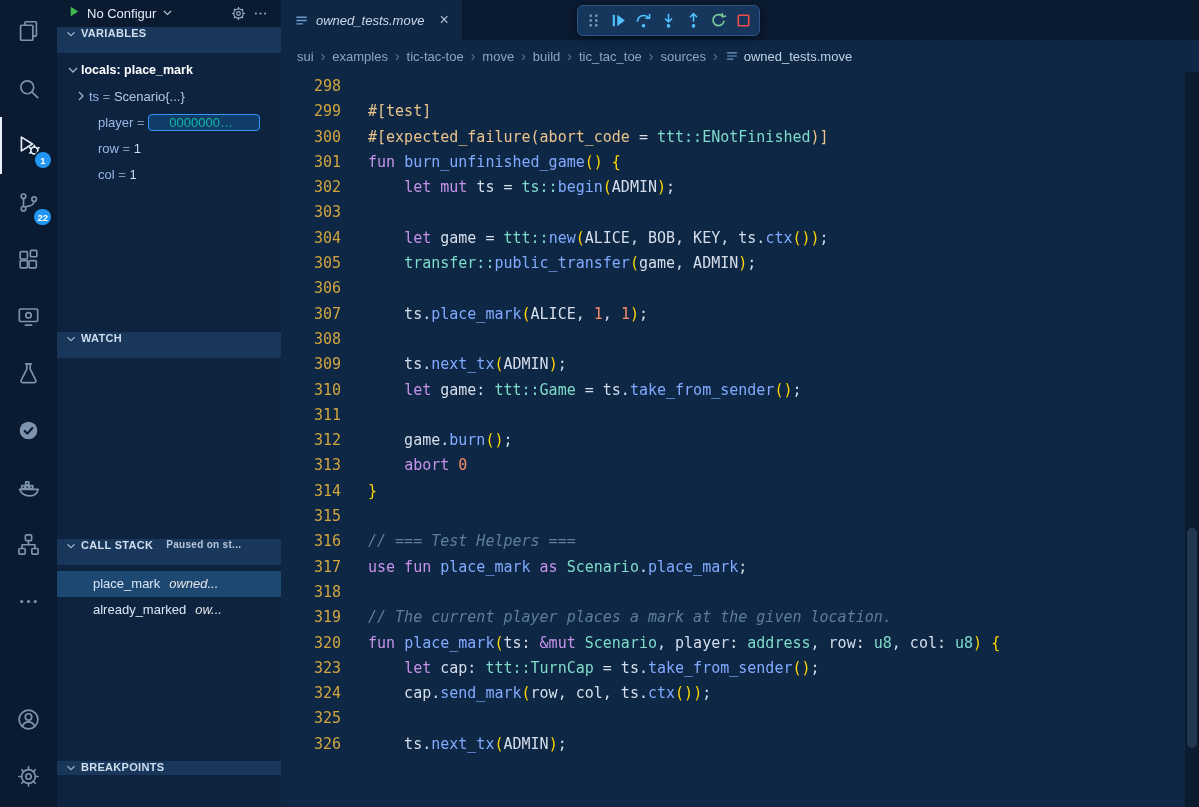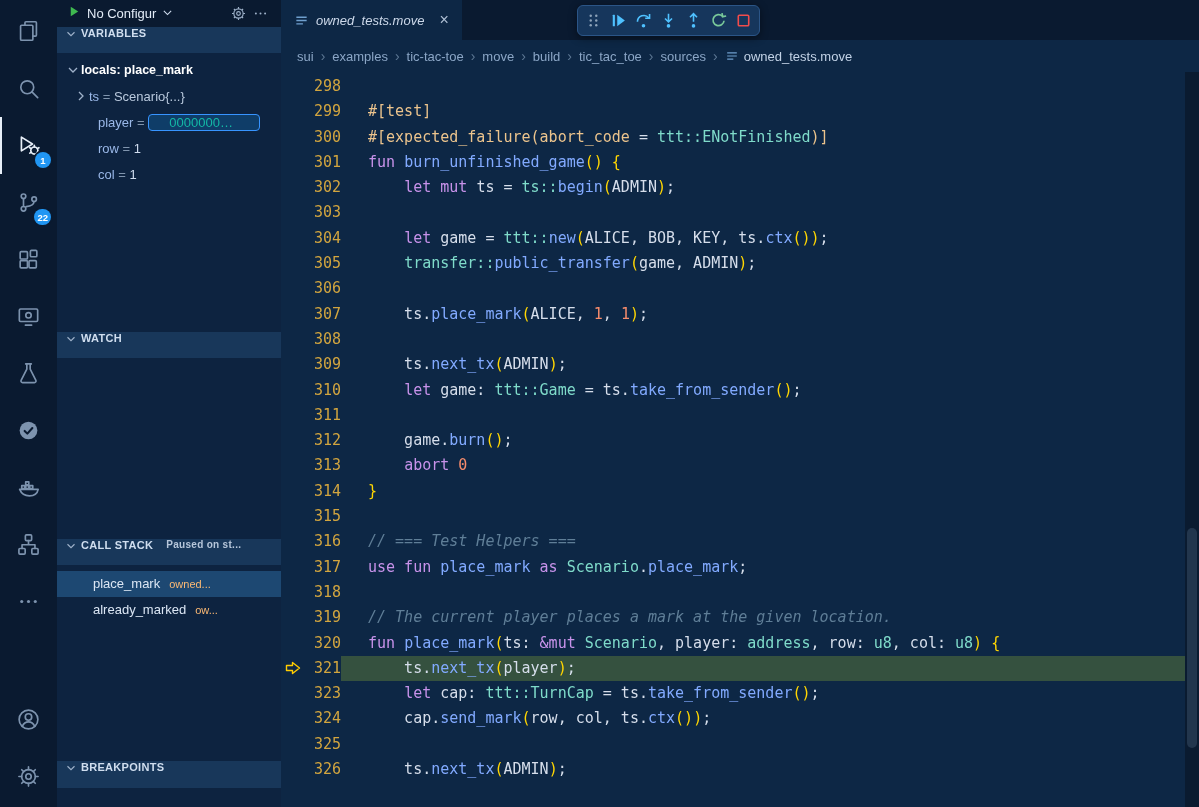--- a/index.html
+++ b/index.html
@@ -25,36 +25,36 @@
   .tb-icon{width:22px;height:22px;display:flex;align-items:center;justify-content:center;color:#9fb2ca;cursor:pointer;}
   .tb-icon svg{width:17px;height:17px;}
   .tb-icon.first-right{margin-left:auto;}
   .sb-sec-header{height:26px;flex:none;background:var(--header-bg,#18375a);display:flex;gap:3px;padding:0 7px;
                  font-size:11px;font-weight:bold;letter-spacing:.3px;color:#d0deef;cursor:pointer;}
   .sb-sec-header .chev{width:14px;height:14px;}
   .cs-status{margin-left:10px;font-size:10px;font-weight:bold;color:#b6c6da;white-space:nowrap;overflow:hidden;}
   .vars-body{height:279px;flex:none;padding-top:4px;overflow:hidden;}
   .watch-body{height:181px;flex:none;}
   .cs-body{height:196px;flex:none;padding-top:6px;}
-  .bp-header{height:27px;}
+  .bp-header{height:14px;}
 
   .tree-row{height:26px;display:flex;align-items:center;font-size:13px;cursor:pointer;white-space:nowrap;}
   .chev{width:16px;height:16px;color:#9fb2ca;flex:none;}
   .chev-spacer{width:17px;flex:none;}
   .scope-label{font-weight:bold;font-size:12.5px;color:#ffffff;}
   .var-name{color:#9ab8e8;}
   .var-eq{color:#8095ae;}
   .var-val{color:#cfdcee;}
   .var-val.dim{color:#b9c9dd;}
   .var-val.boxed{background:#0f3d68;border:1px solid var(--value-box-border,#3794ff);border-radius:4px;padding:0 20px;
                  max-width:112px;overflow:hidden;text-overflow:ellipsis;color:#14b8a6;}
   .cs-row{height:26px;display:flex;align-items:baseline;padding:0 8px 0 36px;font-size:13px;gap:9px;cursor:pointer;}
   .cs-row.selected{background:var(--selected-row,#1d4872);}
   .cs-fn{color:#dbe6f4;line-height:26px;}
-  .cs-file{color:#fdba74;font-size:11px;white-space:nowrap;overflow:hidden;}
+  .cs-file{color:#e5e5e5;font-size:13px;white-space:nowrap;overflow:hidden;font-style:italic;}
 
   
   .main{flex:1;min-width:0;display:flex;flex-direction:column;background:var(--editor-bg,#0d2745);}
   .tabbar{height:40px;flex:none;background:var(--chrome,#0a1a30);display:flex;position:relative;}
   .tab{height:40px;display:flex;align-items:center;gap:7px;padding:0 13px;background:var(--editor-bg,#0d2745);color:#cdd9ea;font-size:13px;cursor:pointer;}
   .tab-icon svg{width:15px;height:15px;display:block;}
   .tab-label{font-style:italic;}
   .tab-close{font-size:16px;color:#aebfd4;margin-left:8px;cursor:pointer;line-height:1;}
   .dbg-toolbar{position:absolute;left:296px;top:5px;height:31px;background:#16365c;border:1px solid #2b5587;border-radius:6px;
                display:flex;align-items:center;padding:0 3px;box-shadow:0 2px 8px rgba(0,0,0,.45);}
@@ -411,23 +411,20 @@
           <div class="code-line"><span class="bp-col"></span><span class="ln">311</span><span class="lt"></span></div>
           <div class="code-line"><span class="bp-col"></span><span class="ln">312</span><span class="lt"><span class="tk-p">    game.</span><span class="tk-f">burn</span><span class="tk-b">()</span><span class="tk-p">;</span></span></div>
           <div class="code-line"><span class="bp-col"></span><span class="ln">313</span><span class="lt"><span class="tk-p">    </span><span class="tk-k">abort </span><span class="tk-n">0</span></span></div>
           <div class="code-line"><span class="bp-col"></span><span class="ln">314</span><span class="lt"><span class="tk-b">}</span></span></div>
           <div class="code-line"><span class="bp-col"></span><span class="ln">315</span><span class="lt"></span></div>
           <div class="code-line"><span class="bp-col"></span><span class="ln">316</span><span class="lt"><span class="tk-c">// === Test Helpers ===</span></span></div>
           <div class="code-line"><span class="bp-col"></span><span class="ln">317</span><span class="lt"><span class="tk-k">use fun </span><span class="tk-f">place_mark</span><span class="tk-k"> as </span><span class="tk-m">Scenario</span><span class="tk-p">.</span><span class="tk-f">place_mark</span><span class="tk-p">;</span></span></div>
           <div class="code-line"><span class="bp-col"></span><span class="ln">318</span><span class="lt"></span></div>
           <div class="code-line"><span class="bp-col"></span><span class="ln">319</span><span class="lt"><span class="tk-c">// The current player places a mark at the given location.</span></span></div>
           <div class="code-line"><span class="bp-col"></span><span class="ln">320</span><span class="lt"><span class="tk-k">fun </span><span class="tk-f">place_mark</span><span class="tk-b">(</span><span class="tk-p">ts: </span><span class="tk-k">&amp;mut </span><span class="tk-m">Scenario</span><span class="tk-p">, player: </span><span class="tk-m">address</span><span class="tk-p">, row: </span><span class="tk-m">u8</span><span class="tk-p">, col: </span><span class="tk-m">u8</span><span class="tk-b">)</span><span class="tk-p"> </span><span class="tk-b">{</span></span></div>
-          <div class="code-line hl"><span class="bp-col"><svg viewBox="0 0 16 16">
-                <path d="M1.5 5.5h6v-3l7 5.5-7 5.5v-3h-6z" fill="none" stroke="var(--arrow-yellow,#ffcc00)" stroke-width="1.4" stroke-linejoin="round"></path>
-              </svg></span><span class="ln">321</span><span class="lt"><span class="tk-p">    ts.</span><span class="tk-f">next_tx</span><span class="tk-b">(</span><span class="tk-p">player</span><span class="tk-b">)</span><span class="tk-p">;</span></span></div>
           <div class="code-line"><span class="bp-col"></span><span class="ln">323</span><span class="lt"><span class="tk-p">    </span><span class="tk-k">let </span><span class="tk-p">cap: </span><span class="tk-m">ttt::TurnCap</span><span class="tk-p"> = ts.</span><span class="tk-f">take_from_sender</span><span class="tk-b">()</span><span class="tk-p">;</span></span></div>
           <div class="code-line"><span class="bp-col"></span><span class="ln">324</span><span class="lt"><span class="tk-p">    cap.</span><span class="tk-f">send_mark</span><span class="tk-b">(</span><span class="tk-p">row, col, ts.</span><span class="tk-f">ctx</span><span class="tk-b">()</span><span class="tk-b">)</span><span class="tk-p">;</span></span></div>
           <div class="code-line"><span class="bp-col"></span><span class="ln">325</span><span class="lt"></span></div>
           <div class="code-line"><span class="bp-col"></span><span class="ln">326</span><span class="lt"><span class="tk-p">    ts.</span><span class="tk-f">next_tx</span><span class="tk-b">(</span><span class="tk-p">ADMIN</span><span class="tk-b">)</span><span class="tk-p">;</span></span></div>
         </div>
       <div class="scrollbar">
           <div class="thumb"></div>
         </div>
     </div>
   </main>

